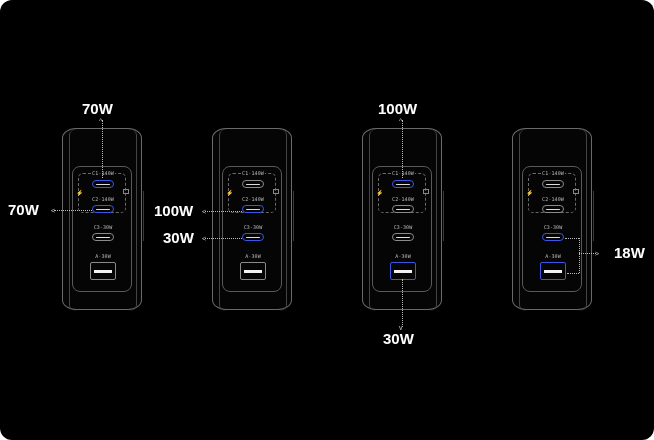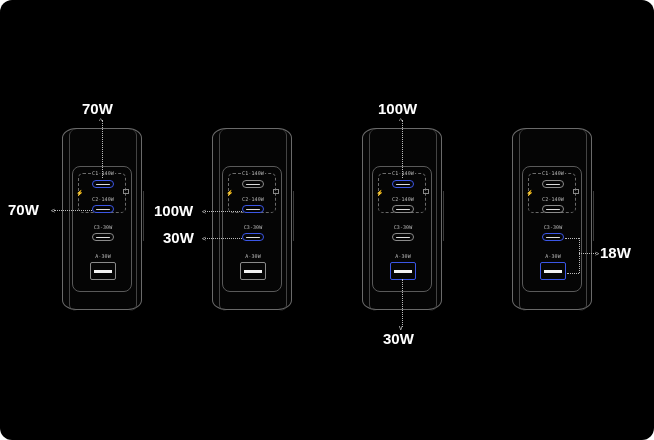--- a/index.html
+++ b/index.html
@@ -126,15 +126,15 @@
       <div class="usbc on" style="top:66px;"></div>
       <div class="plabel" style="top:86px;"><span>A-30W</span></div>
       <div class="usba on"></div>
     </div>
   </div>
   <div class="dot-h" style="left:565px;top:238px;width:14px;"></div>
   <div class="dot-h" style="left:567px;top:273px;width:12px;"></div>
   <div class="dot-v" style="left:579px;top:238px;height:35px;"></div>
   <div class="dot-h" style="left:579px;top:253px;width:17px;"></div>
   <div class="arrow" style="left:595px;top:250px;">&gt;</div>
-  <div class="watt" style="left:600px;top:245px;">18W</div>
+  <div class="watt" style="left:614px;top:245px;">18W</div>
 
 </div>
 
 </body></html>

